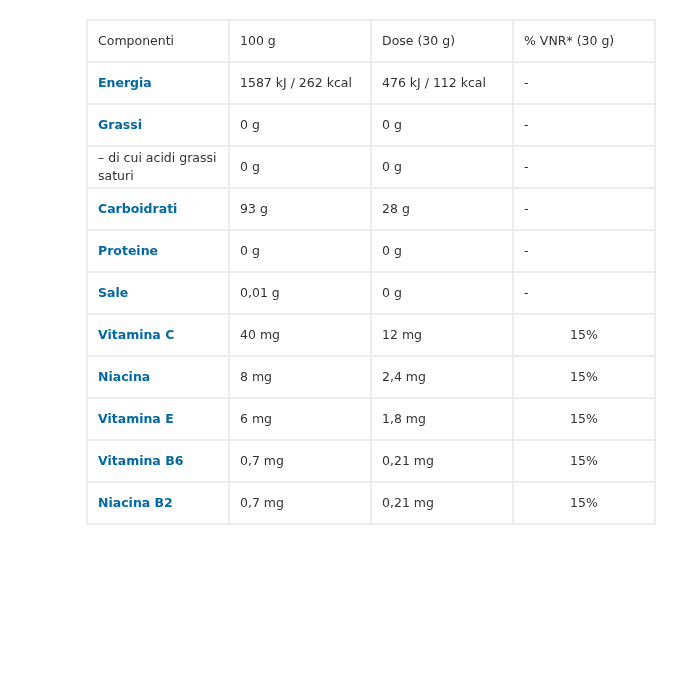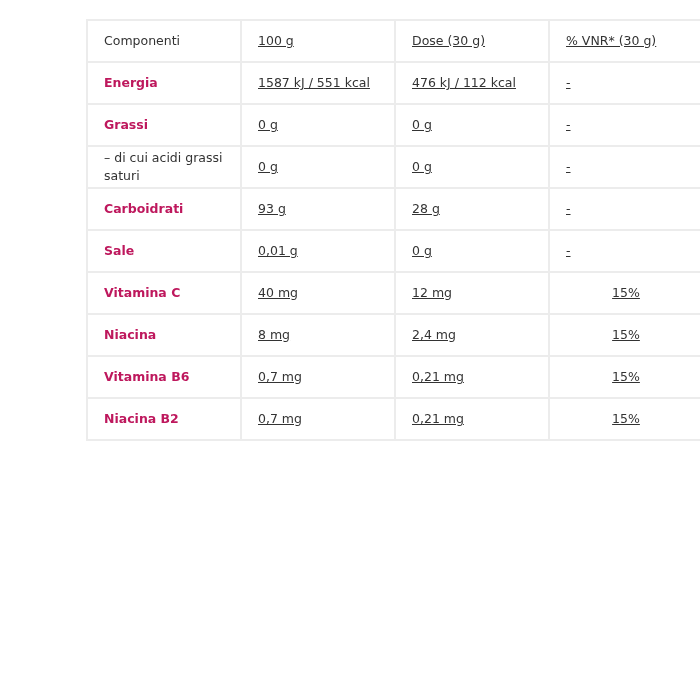--- a/index.html
+++ b/index.html
@@ -1,37 +1,37 @@
 <!DOCTYPE html>
 <html><head>
 <meta charset="utf-8">
 <style>
   html, body { margin:0; padding:0; background:#ffffff; }
   body { width:700px; height:700px; position:relative; font-family:"DejaVu Sans","Liberation Sans",sans-serif; color:#333333; }
   table.nutri { position:absolute; left:86px; top:19px; border-collapse:collapse; width:528px; table-layout:fixed; font-size:12.5px; }
-  table.nutri td { border:2px solid #ececec; height:40px; padding:0 16px; vertical-align:middle; line-height:18px; }
+  table.nutri td { border:2px solid #ececec; height:40px; padding:0 10px; vertical-align:middle; line-height:18px; }
   td.c1 { width:120px; }
-  td.c2, td.c3, td.c4 { width:120px;text-decoration:underline; }
-  td.b { font-weight:bold; color:#be185d; }
+  td.c2, td.c3, td.c4 { width:120px; }
+  td.b { font-weight:bold; color:#0369a1; }
   td.r { text-align:center; }
 </style>
 </head>
 <body>
 
 <table class="nutri">
   <tbody id="tbody">
     <tr>
       <td class="c1">Componenti</td>
       <td class="c2">100 g</td>
       <td class="c3">Dose (30 g)</td>
       <td class="c4">% VNR* (30 g)</td>
     </tr>
   <tr>
         <td class="c1 b">Energia</td>
-        <td class="c2">1587 kJ / 551 kcal</td>
+        <td class="c2">1587 kJ / 262 kcal</td>
         <td class="c3">476 kJ / 112 kcal</td>
         <td class="c4">-</td>
       </tr>
       <tr>
         <td class="c1 b">Grassi</td>
         <td class="c2">0 g</td>
         <td class="c3">0 g</td>
         <td class="c4">-</td>
       </tr>
       <tr>
@@ -40,38 +40,50 @@
         <td class="c3">0 g</td>
         <td class="c4">-</td>
       </tr>
       <tr>
         <td class="c1 b">Carboidrati</td>
         <td class="c2">93 g</td>
         <td class="c3">28 g</td>
         <td class="c4">-</td>
       </tr>
       <tr>
+        <td class="c1 b">Proteine</td>
+        <td class="c2">0 g</td>
+        <td class="c3">0 g</td>
+        <td class="c4">-</td>
+      </tr>
+      <tr>
         <td class="c1 b">Sale</td>
         <td class="c2">0,01 g</td>
         <td class="c3">0 g</td>
         <td class="c4">-</td>
       </tr>
       <tr>
         <td class="c1 b">Vitamina C</td>
         <td class="c2">40 mg</td>
         <td class="c3">12 mg</td>
         <td class="c4 r">15%</td>
       </tr>
       <tr>
         <td class="c1 b">Niacina</td>
         <td class="c2">8 mg</td>
         <td class="c3">2,4 mg</td>
         <td class="c4 r">15%</td>
       </tr>
       <tr>
+        <td class="c1 b">Vitamina E</td>
+        <td class="c2">6 mg</td>
+        <td class="c3">1,8 mg</td>
+        <td class="c4 r">15%</td>
+      </tr>
+      <tr>
         <td class="c1 b">Vitamina B6</td>
         <td class="c2">0,7 mg</td>
         <td class="c3">0,21 mg</td>
         <td class="c4 r">15%</td>
       </tr>
       <tr>
         <td class="c1 b">Niacina B2</td>
         <td class="c2">0,7 mg</td>
         <td class="c3">0,21 mg</td>
         <td class="c4 r">15%</td>

